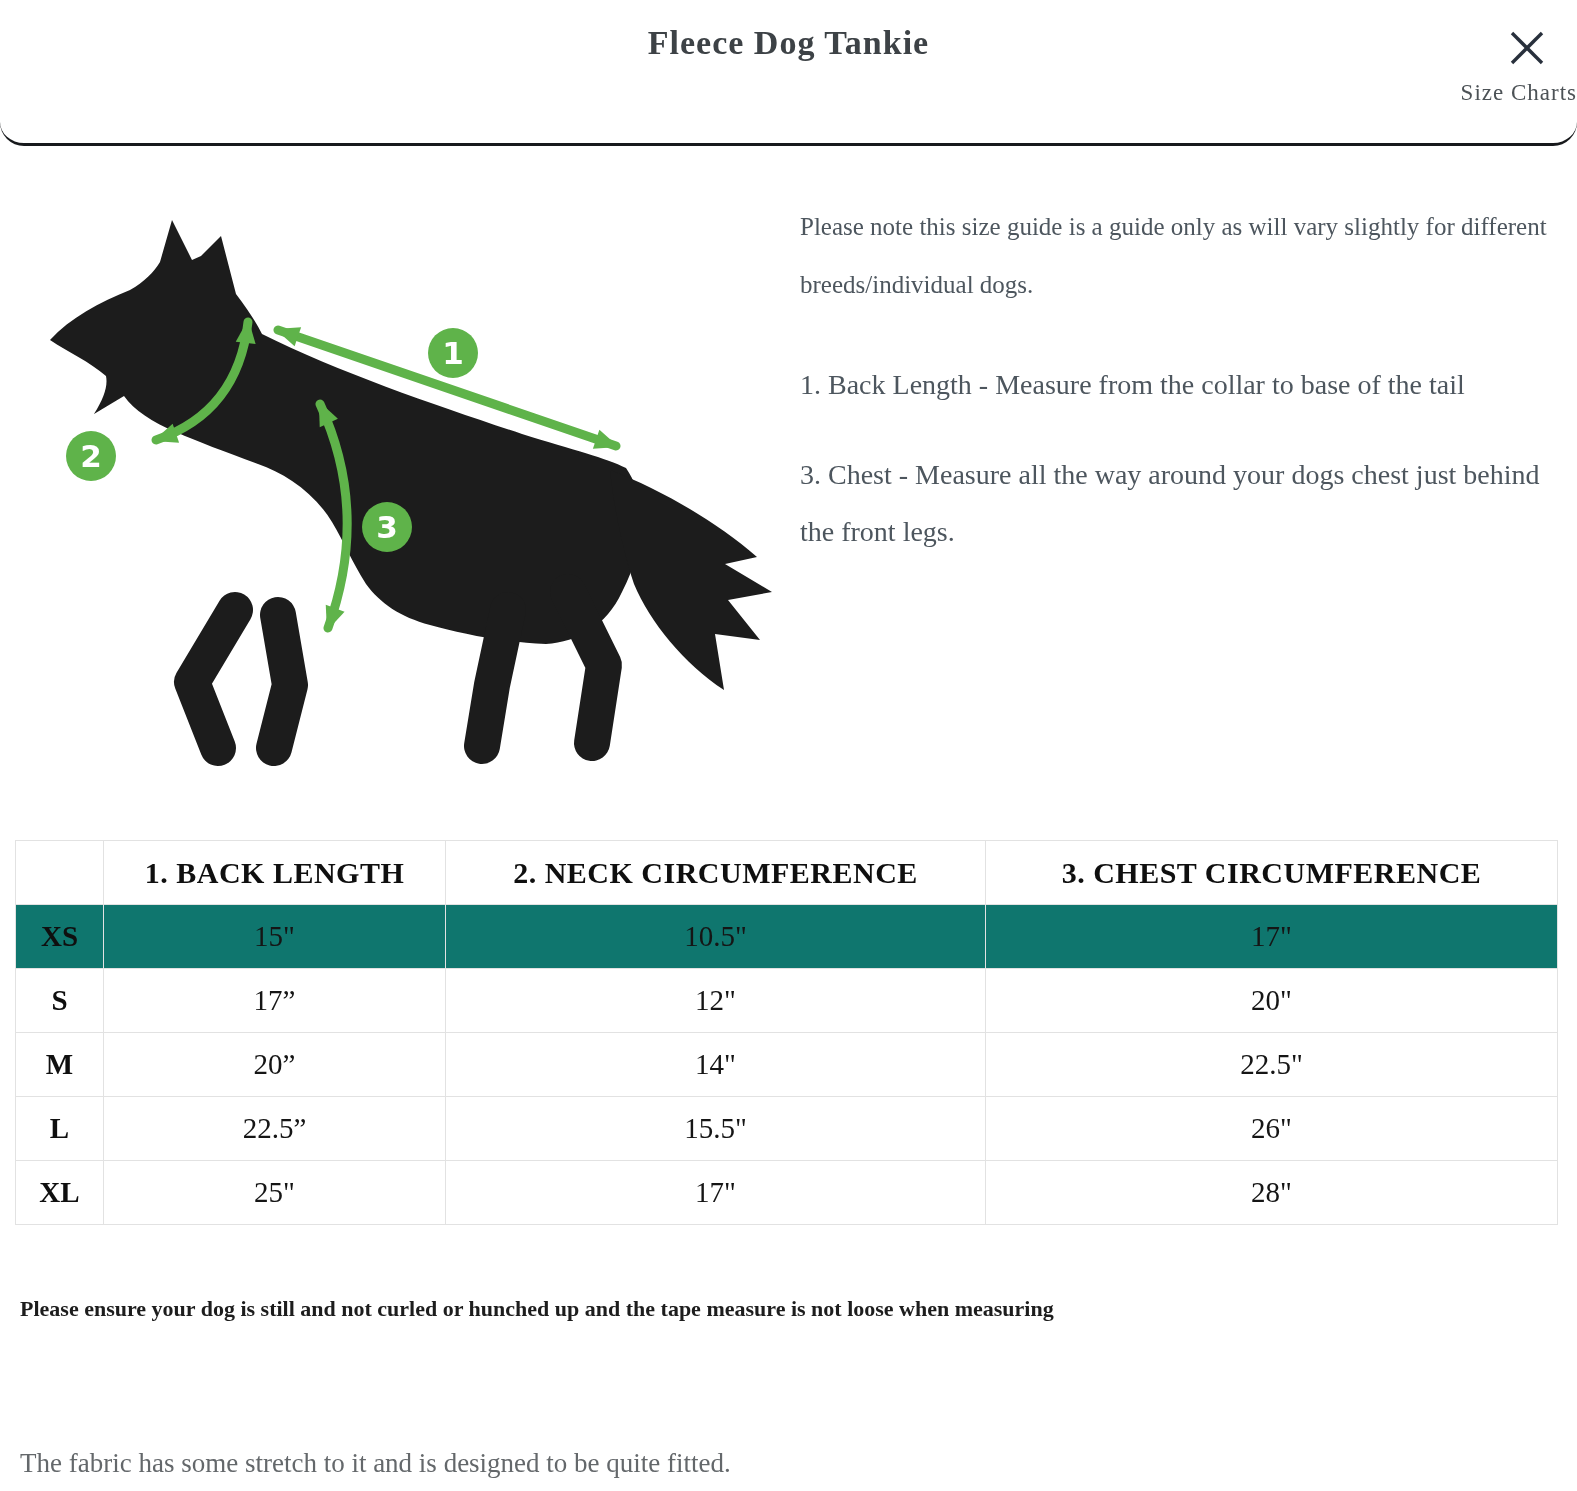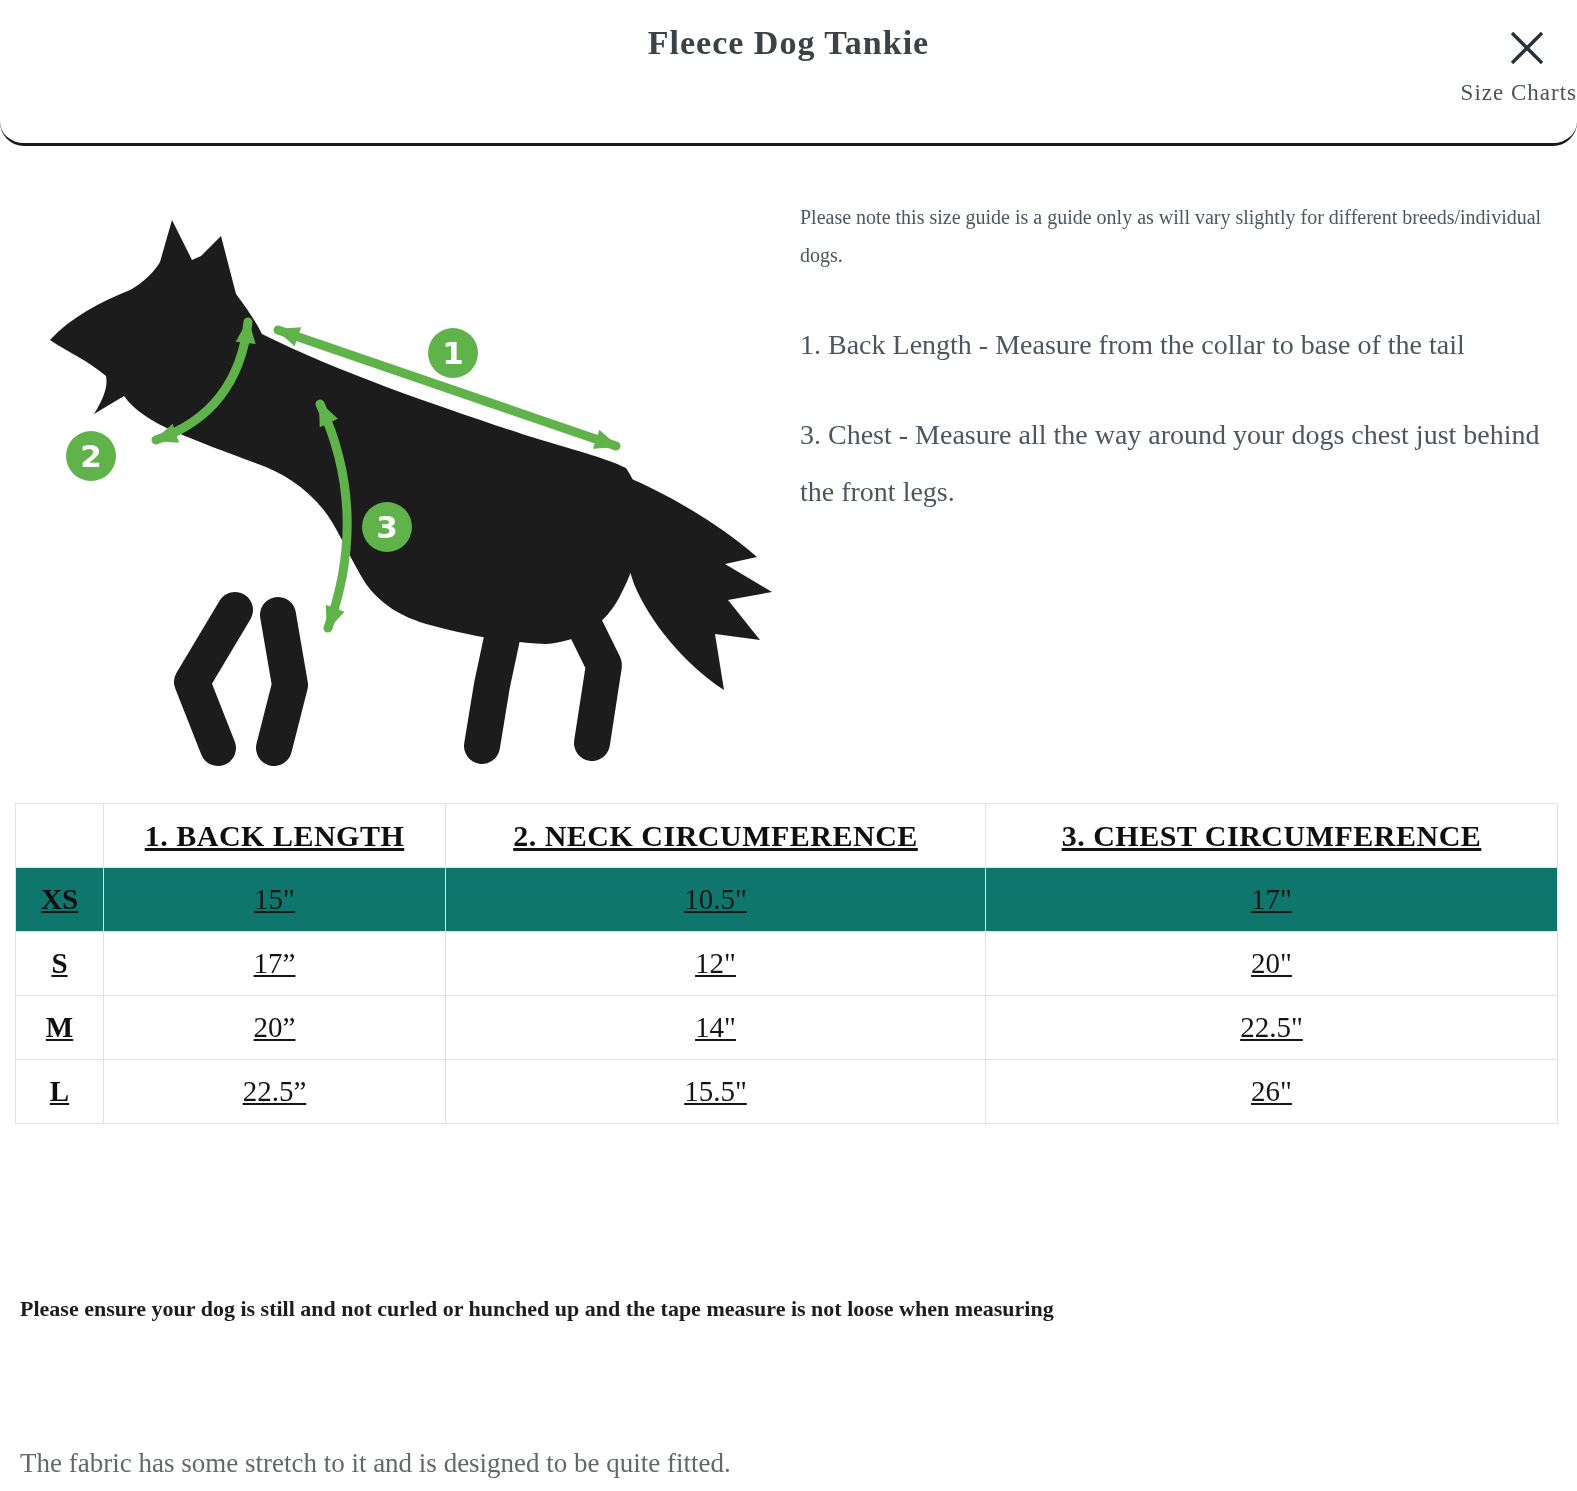--- a/index.html
+++ b/index.html
@@ -12,27 +12,27 @@
   .hdr-title{position:absolute;left:0;top:24px;width:1577px;text-align:center;
     font-size:34px;font-weight:700;letter-spacing:1px;color:#3d4246;}
   .hdr-sub{position:absolute;left:0;top:80px;width:1577px;text-align:right;
     font-size:23px;font-weight:400;letter-spacing:1px;color:#4c5256;}
   .close-btn{position:absolute;right:28px;top:26px;width:44px;height:44px;cursor:pointer;
     background:none;border:none;padding:0;}
   
   .fig{position:absolute;left:20px;top:190px;width:770px;height:592px;}
   
   .notes{position:absolute;left:800px;top:198px;width:758px;color:#4d565e;}
-  .notes .intro{font-size:20px;line-height:38px;margin:0 0 42px 0;}
+  .notes .intro{font-size:25px;line-height:58px;margin:0 0 42px 0;}
   .notes .item{font-size:28px;line-height:57px;margin:0 0 33px 0;}
   
   table.size-chart{
-    position:absolute;left:15px;top:803px;width:1542px;
+    position:absolute;left:15px;top:840px;width:1542px;
     border-collapse:collapse;table-layout:fixed;
-    font-size:29px;color:#151515;text-decoration:underline;
+    font-size:29px;color:#151515;
   }
   table.size-chart col.c-size{width:88px;}
   table.size-chart col.c-back{width:342px;}
   table.size-chart col.c-neck{width:540px;}
   table.size-chart col.c-chest{width:572px;}
   table.size-chart th, table.size-chart td{
     border:1px solid #e2e2e2;text-align:center;height:63px;padding:0;
     font-weight:400;overflow:hidden;white-space:nowrap;
   }
   table.size-chart thead th{font-weight:700;font-size:30px;letter-spacing:0.5px;color:#0f0f0f;background:#fff;}
@@ -168,19 +168,25 @@
         <td>20”</td>
         <td>14"</td>
         <td>22.5"</td>
       </tr>
       <tr>
         <th>L</th>
         <td>22.5”</td>
         <td>15.5"</td>
         <td>26"</td>
       </tr>
+      <tr>
+        <th>XL</th>
+        <td>25"</td>
+        <td>17"</td>
+        <td>28"</td>
+      </tr>
     </tbody>
   </table>
 
   <div class="foot-bold">Please ensure your dog is still and not curled or hunched up and the tape measure is not loose when measuring</div>
   <div class="foot-light">The fabric has some stretch to it and is designed to be quite fitted.</div>
 
 </div>
 
 </body></html>

